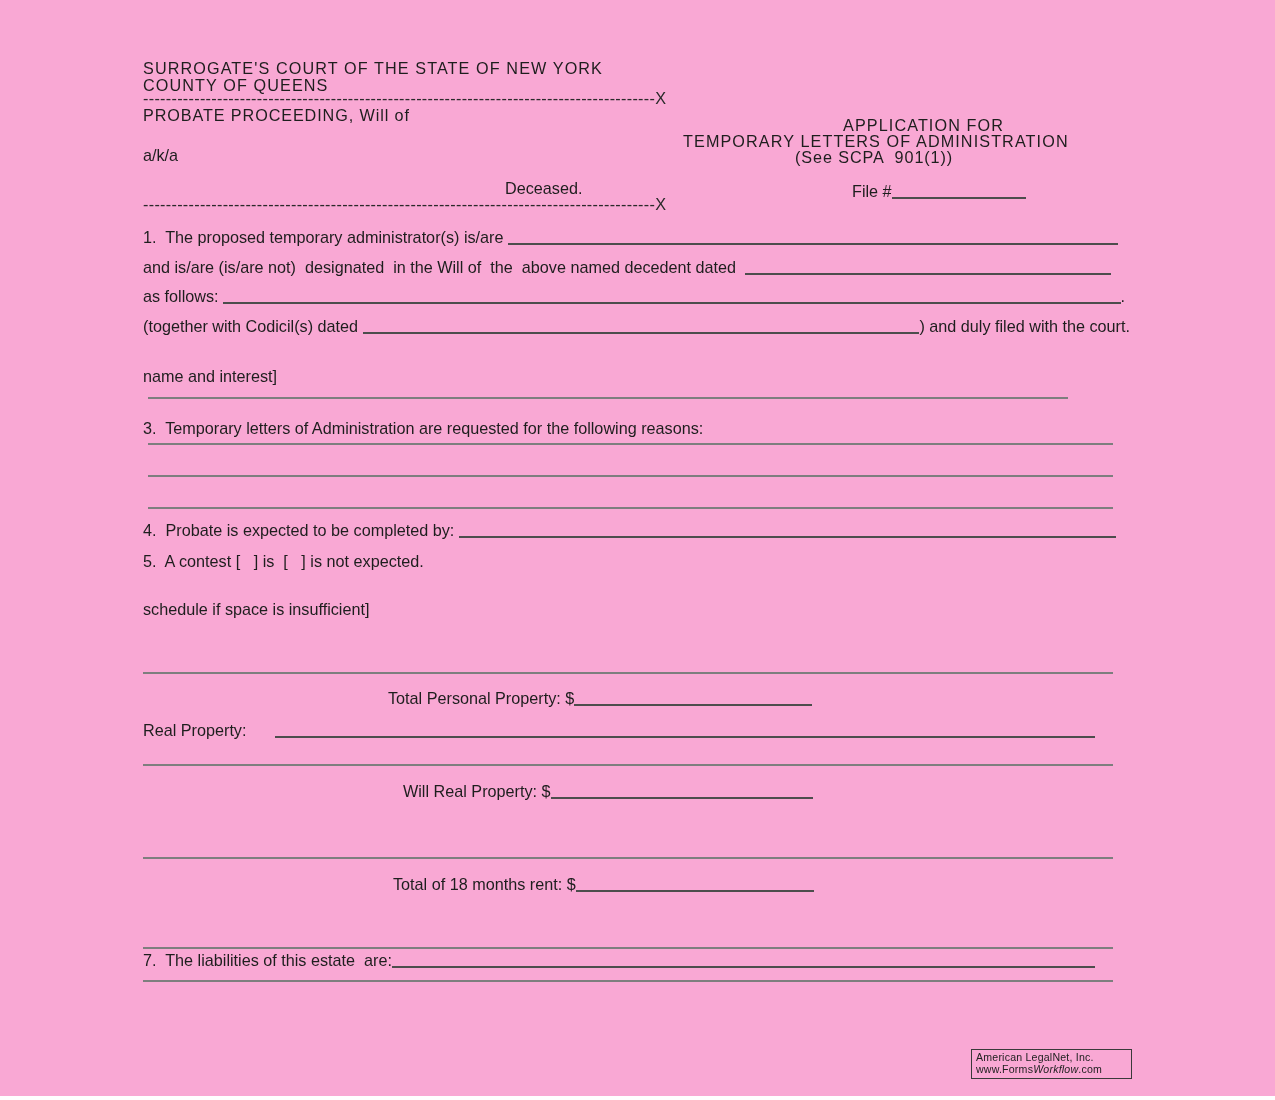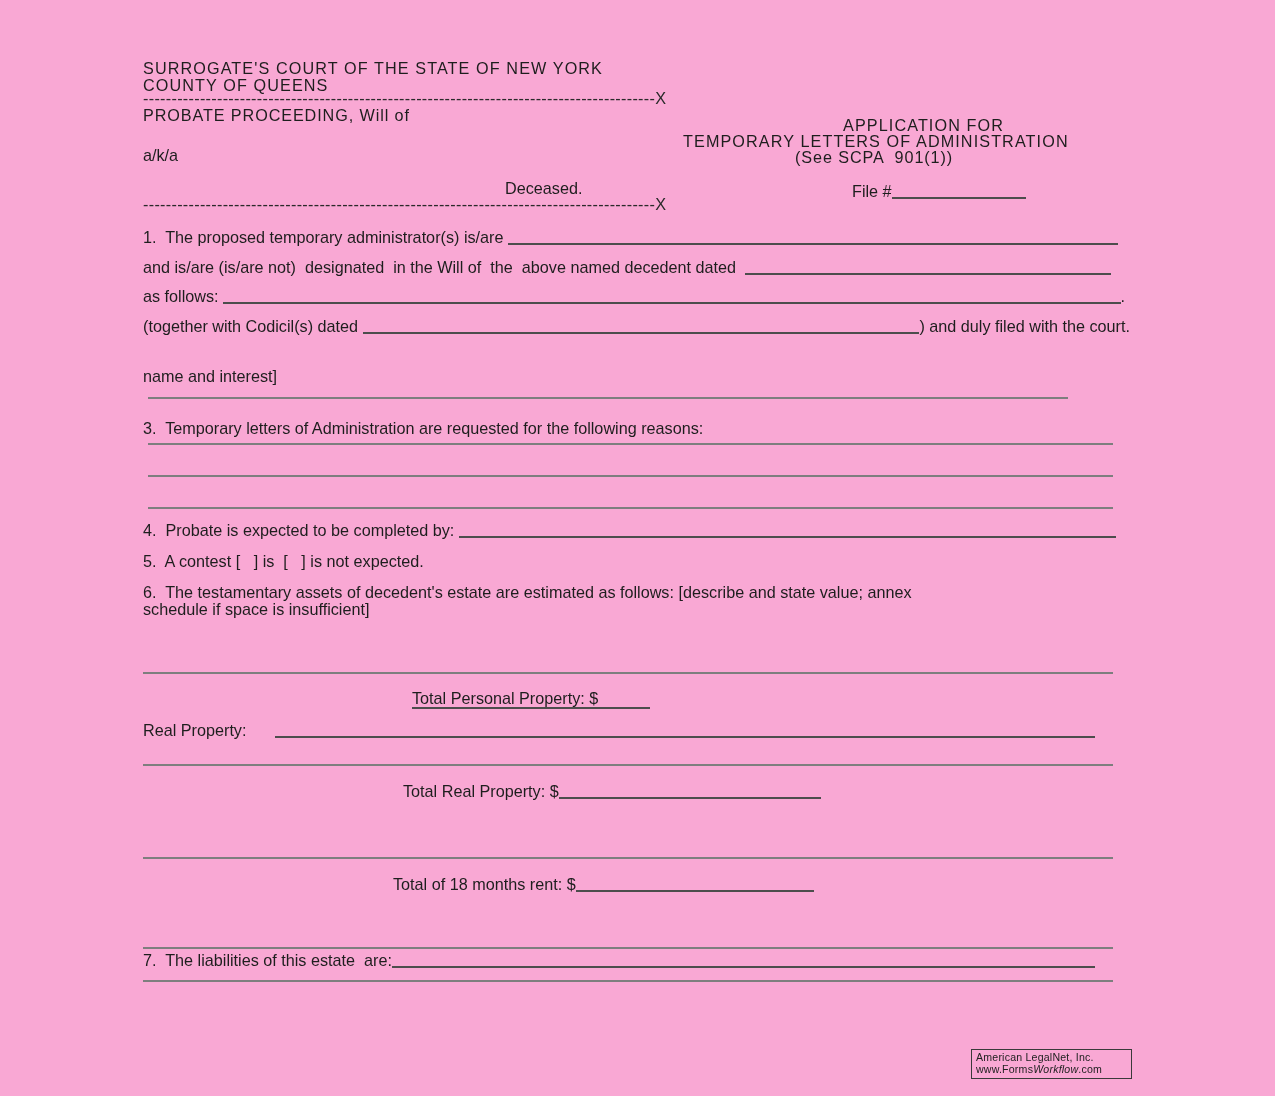--- a/index.html
+++ b/index.html
@@ -95,36 +95,35 @@
   <div class="rule" style="left:148px;top:475px;width:965px;"></div>
   <div class="rule" style="left:148px;top:507px;width:965px;"></div>
 
   <div class="frow" style="left:143px;top:522px;width:973px;">
     <span class="lbl">4.  Probate is expected to be completed by: </span>
     <span class="blank"></span>
   </div>
 
   <div class="row" style="left:143px;top:553px;">5.  A contest [   ] is  [   ] is not expected.</div>
 
-  <div class="row" style="left:143px;top:584px;">6.  The testamentary assets of decedent's estate are estimated as follows: [describe and state value; annex</div>
   <div class="row" style="left:143px;top:601px;">schedule if space is insufficient]</div>
 
   <div class="rule" style="left:143px;top:672px;width:970px;"></div>
-  <div class="frow" style="left:412px;top:690px;flex-direction:column;">
+  <div class="frow" style="left:388px;top:690px;">
     <span class="lbl">Total Personal Property: $</span>
     <span class="blank fixed" style="width:238px;"></span>
   </div>
 
   <div class="frow" style="left:143px;top:722px;width:952px;gap:24px;">
     <span class="lbl">Real Property: </span>
     <span class="blank"></span>
   </div>
   <div class="rule" style="left:143px;top:764px;width:970px;"></div>
   <div class="frow" style="left:403px;top:783px;">
-    <span class="lbl">Total Real Property: $</span>
+    <span class="lbl">Will Real Property: $</span>
     <span class="blank fixed" style="width:262px;"></span>
   </div>
 
   <div class="rule" style="left:143px;top:857px;width:970px;"></div>
   <div class="frow" style="left:393px;top:876px;">
     <span class="lbl">Total of 18 months rent: $</span>
     <span class="blank fixed" style="width:238px;"></span>
   </div>
 
   <div class="frow" style="left:143px;top:952px;width:952px;">

